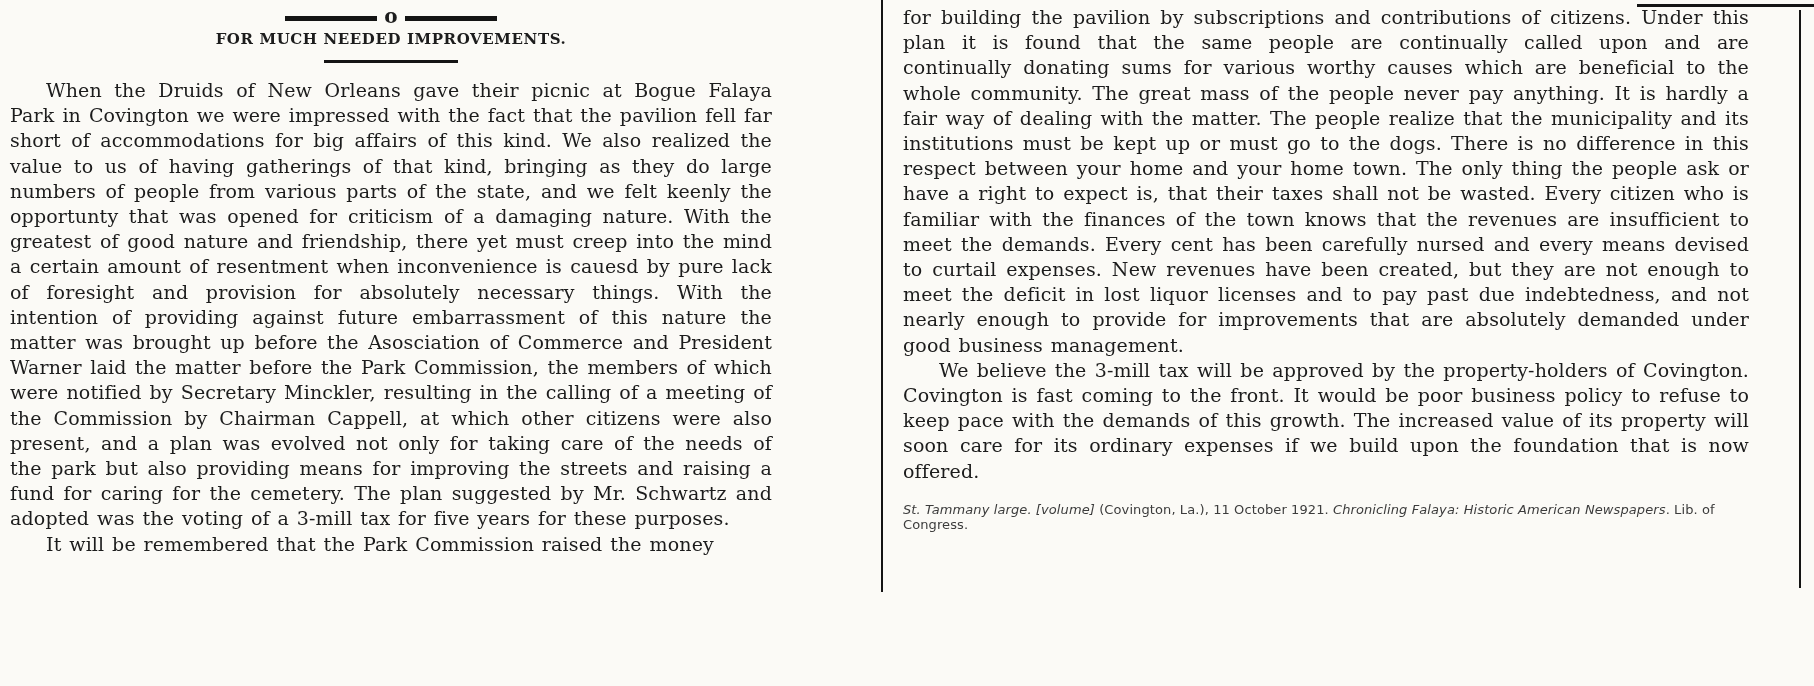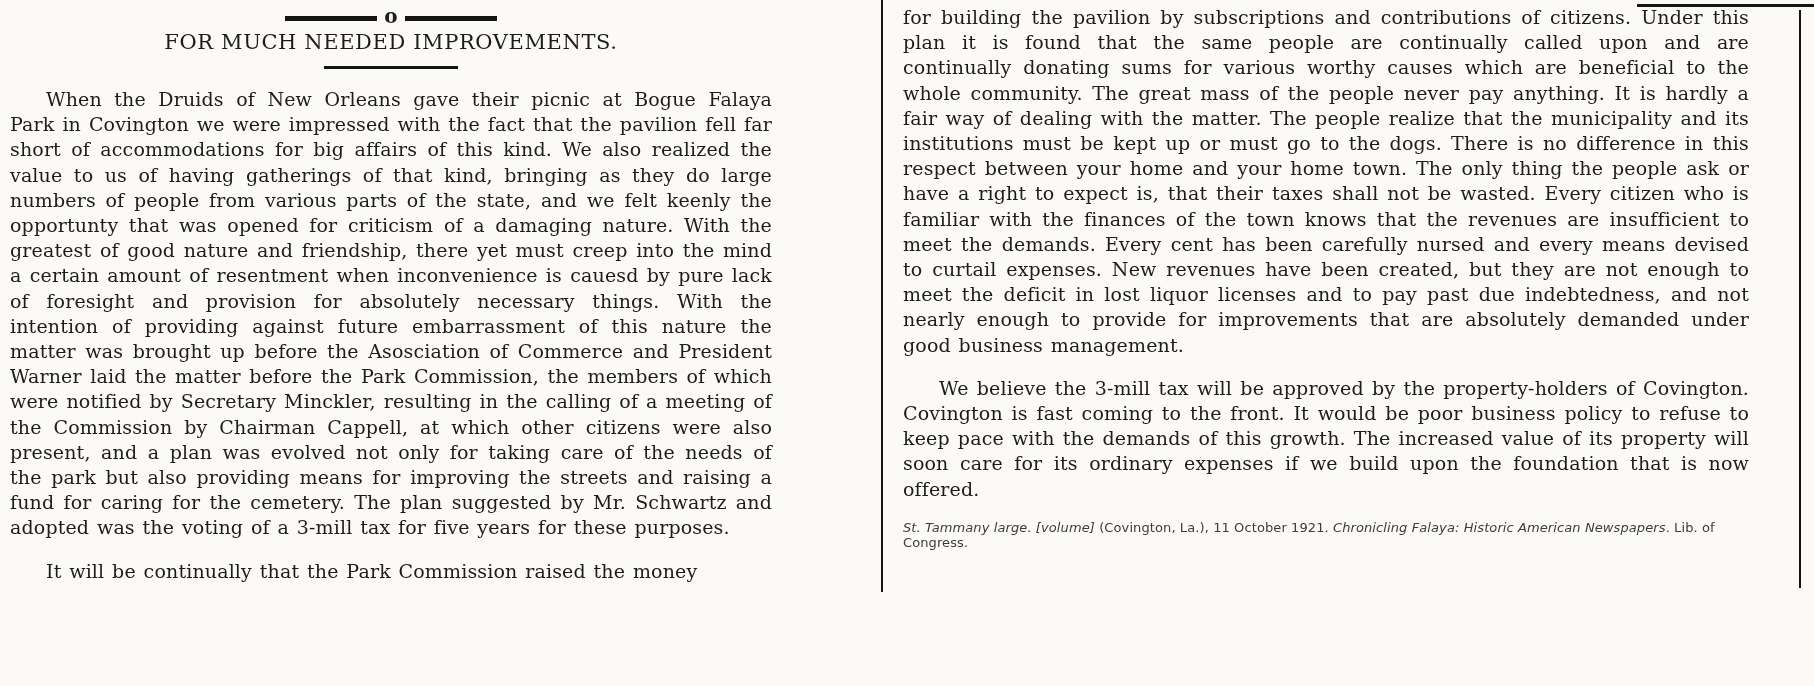--- a/index.html
+++ b/index.html
@@ -43,41 +43,41 @@
     flex: 1;
   }
   .orn-o {
     font-weight: bold;
     font-size: 20px;
     line-height: 16px;
     transform: translateY(-2px);
   }
   .headline {
     text-align: center;
-    font-size: 21px;
-    font-weight: normal;
+    font-size: 15px;
+    font-weight: bold;
     letter-spacing: 0.6px;
     margin-top: 2px;
   }
   .headline-rule {
     width: 134px;
     height: 3px;
     background: var(--rule);
     margin: 12px auto 15px auto;
   }
 
   
   .para {
     font-size: 19px;
     line-height: 25.2px;
     text-align: justify;
     word-spacing: 1.6px;
     letter-spacing: 0.15px;
   }
-  .para.indent { text-indent: 36px; margin-top: 18px; }
+  .para.indent { text-indent: 36px; }
 
   
   .col-rule {
     position: absolute;
     left: 881px;
     top: 0;
     width: 2px;
     height: 592px;
     background: var(--rule);
   }
@@ -125,21 +125,21 @@
       <span class="orn-bar"></span>
       <span class="orn-o">o</span>
       <span class="orn-bar"></span>
     </div>
 
     <h1 class="headline">FOR MUCH NEEDED IMPROVEMENTS.</h1>
 
     <div class="headline-rule"></div>
 
     <p class="para indent">When the Druids of New Orleans gave their picnic at Bogue Falaya Park in Covington we were impressed with the fact that the pavilion fell far short of accommodations for big affairs of this kind.  We also realized the value to us of having gatherings of that kind, bringing as they do large numbers of people from various parts of the state, and we felt keenly the opportunty that was opened for criticism of a damaging nature.  With the greatest of good nature and friendship, there yet must creep into the mind a certain amount of resentment when inconvenience is cauesd by pure lack of foresight and provision for absolutely necessary things.  With the intention of providing against future embarrassment of this nature the matter was brought up before the Asosciation of Commerce and President Warner laid the matter before the Park Commission, the members of which were notified by Secretary Minckler, resulting in the calling of a meeting of the Commission by Chairman Cappell, at which other citizens were also present, and a plan was evolved not only for taking care of the needs of the park but also providing means for improving the streets and raising a fund for caring for the cemetery.  The plan suggested by Mr. Schwartz and adopted was the voting of a 3-mill tax for five years for these purposes.</p>
-    <p class="para indent">It will be continually that the Park Commission raised the money</p>
+    <p class="para indent">It will be remembered that the Park Commission raised the money</p>
   </div>
 
   <div class="col-rule"></div>
 
   <div class="artifact-top-right"></div>
   <div class="artifact-right-edge"></div>
 
   <div class="col-right">
     <p class="para">for building the pavilion by subscriptions and contributions of citizens.  Under this plan it is found that the same people are continually called upon and are continually donating sums for various worthy causes which are beneficial to the whole community.  The great mass of the people never pay anything.  It is hardly a fair way of dealing with the matter.  The people realize that the municipality and its institutions must be kept up or must go to the dogs.  There is no difference in this respect between your home and your home town.  The only thing the people ask or have a right to expect is, that their taxes shall not be wasted.  Every citizen who is familiar with the finances of the town knows that the revenues are insufficient to meet the demands.  Every cent has been carefully nursed and every means devised to curtail expenses.  New revenues have been created, but they are not enough to meet the deficit in lost liquor licenses and to pay past due indebtedness, and not nearly enough to provide for improvements that are absolutely demanded under good business management.</p>
     <p class="para indent">We believe the 3-mill tax will be approved by the property-holders of Covington.  Covington is fast coming to the front.  It would be poor business policy to refuse to keep pace with the demands of this growth.  The increased value of its property will soon care for its ordinary expenses if we build upon the foundation that is now offered.</p>

